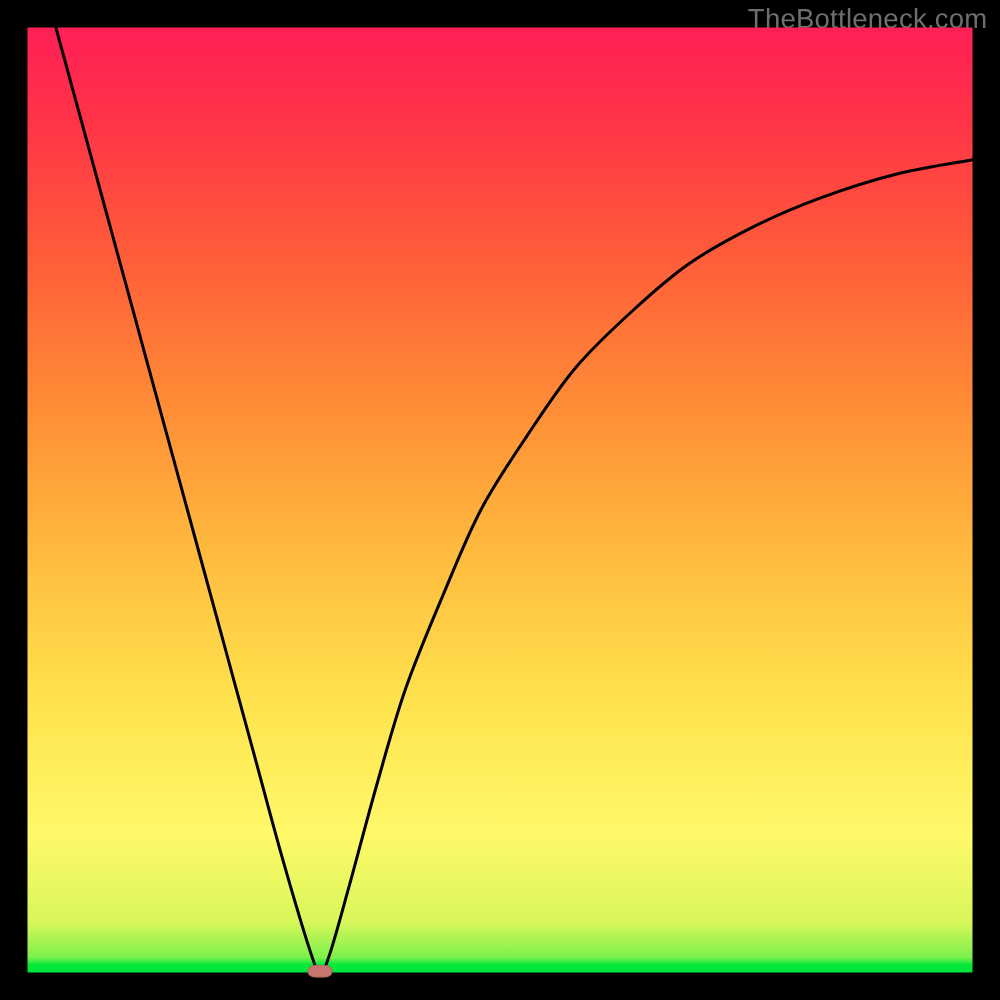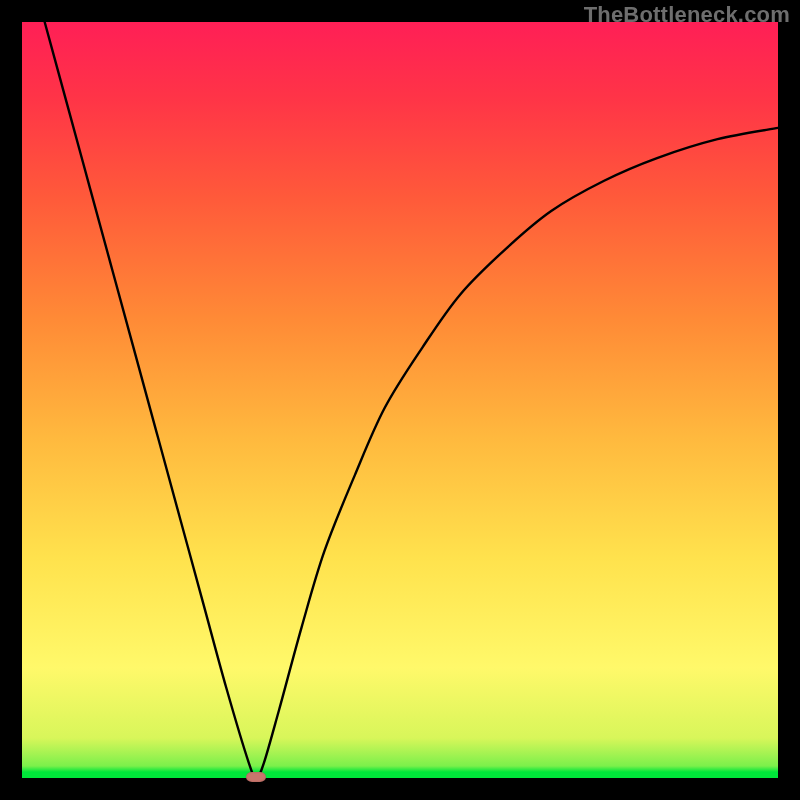--- a/index.html
+++ b/index.html
@@ -41,21 +41,21 @@
         #ff1f56 756px
       );
   }
   .watermark {
     position: absolute;
     top: 2px;
     right: 10px;
     color: #6e6e6e;
     font-size: 22px;
     letter-spacing: 0.2px;
-    font-weight: 700;
+    font-weight: 400;
     text-align: center;
   }
   svg.curve {
     position: absolute;
     top: 0;
     left: 0;
     width: 756px;
     height: 756px;
     overflow: visible;
   }

